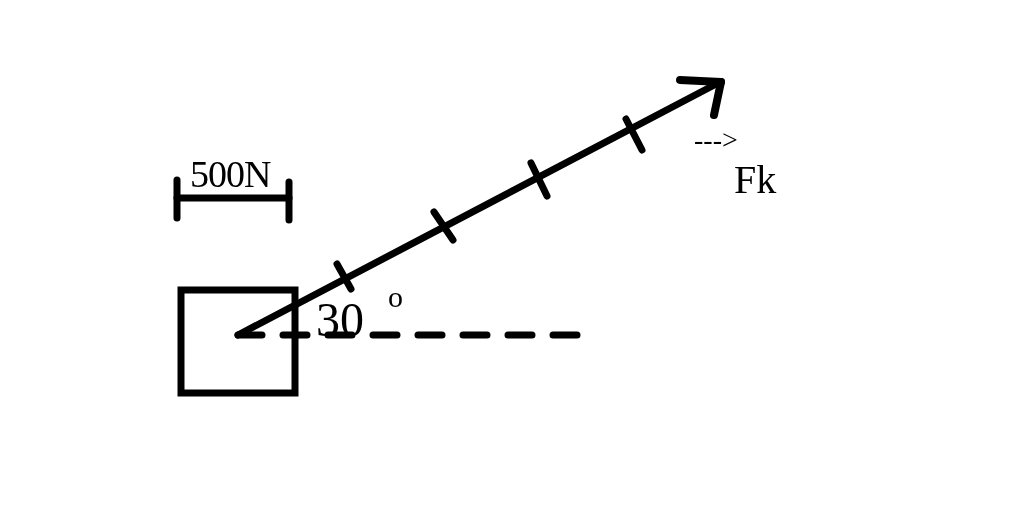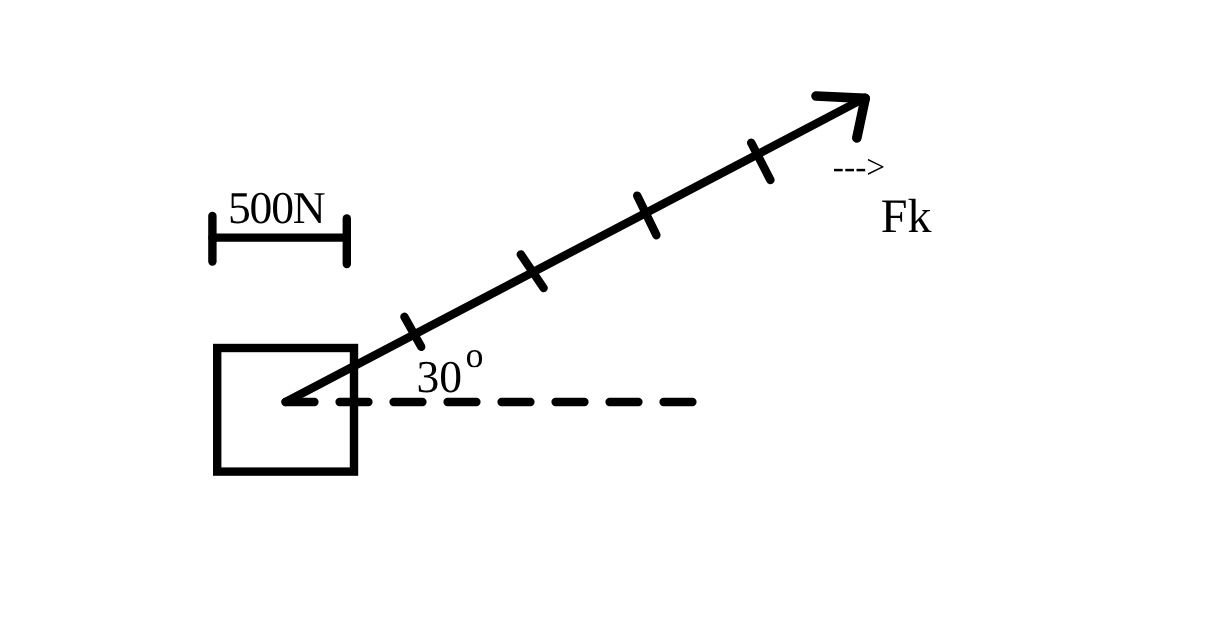--- a/index.html
+++ b/index.html
@@ -27,23 +27,23 @@
       line-height: 1;
       white-space: nowrap;
     }
     #scale-label {
       left: 190px;
       top: 155px;
       font-size: 38px;
       letter-spacing: -1px;
     }
     #angle-label {
-      left: 347px;
+      left: 316px;
       top: 296px;
-      font-size: 38px;
+      font-size: 48px;
     }
     #angle-deg {
       left: 388px;
       top: 282px;
       font-size: 30px;
     }
     #force-label {
       left: 694px;
       top: 160px;
       font-size: 40px;

